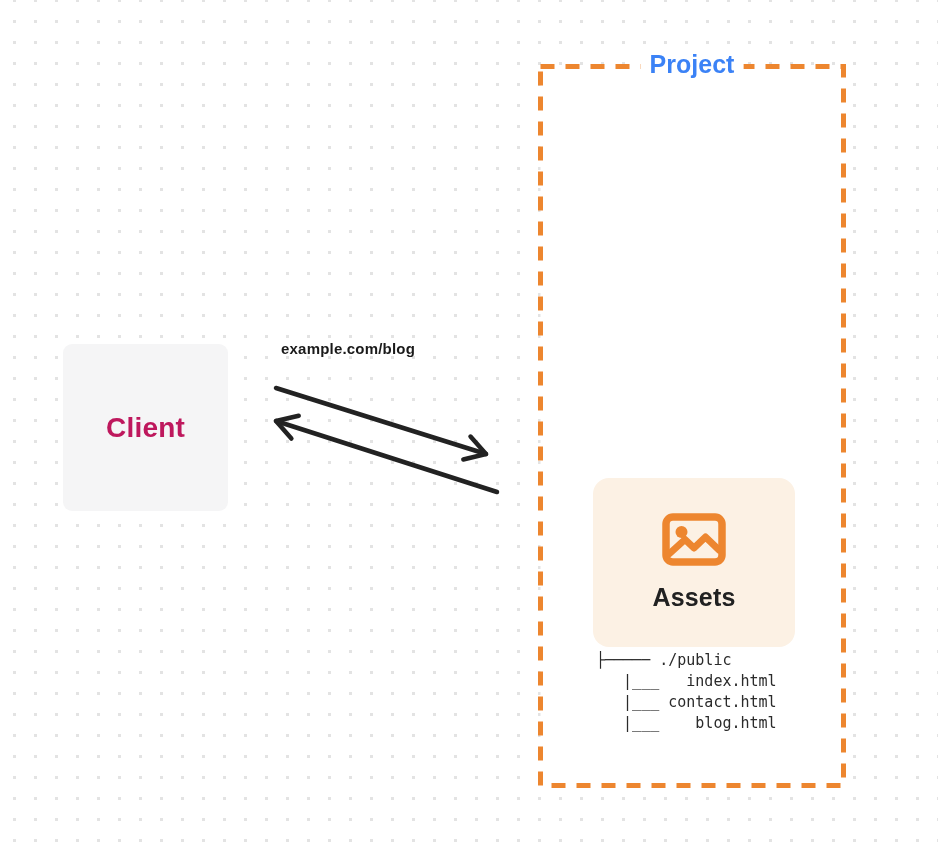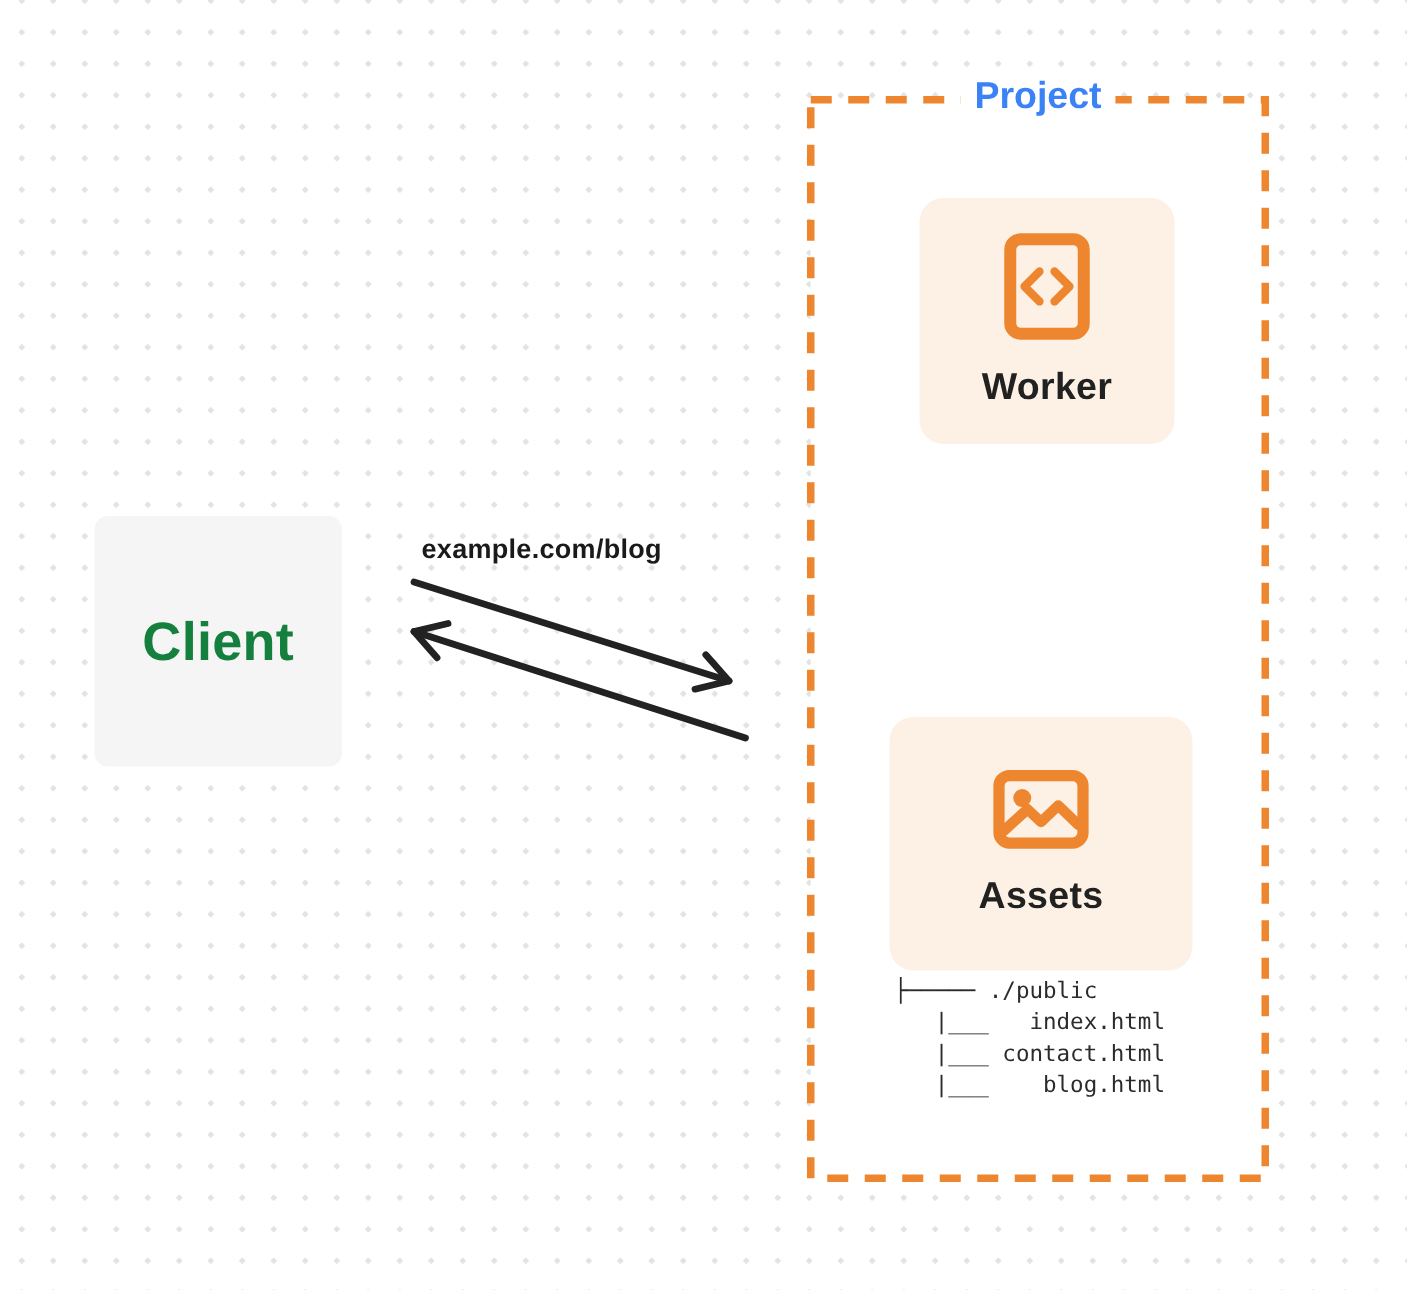--- a/index.html
+++ b/index.html
@@ -12,24 +12,24 @@
     background-size:21px 21px;
     background-position:4px -10px;
     font-family:"Liberation Sans","DejaVu Sans",sans-serif;
   }
   .arrows{position:absolute;left:0;top:0;width:938px;height:860px;pointer-events:none;}
   .client-box{
     position:absolute;left:63px;top:344px;width:165px;height:167px;
     background:#f5f5f6;border-radius:9px;
     display:flex;align-items:center;justify-content:center;
   }
-  .client-box span{font-size:36px;font-weight:700;color:#15803d;letter-spacing:.2px;}
+  .client-box span{font-size:28px;font-weight:700;color:#be185d;letter-spacing:.2px;}
   .request-label{
-    position:absolute;left:281px;top:356px;
-    font-size:18px;font-weight:700;color:#1a1a1a;letter-spacing:.2px;
+    position:absolute;left:281px;top:340px;
+    font-size:15px;font-weight:700;color:#1a1a1a;letter-spacing:.2px;
   }
   .project-box{position:absolute;left:538px;top:64px;width:308px;height:724px;}
   .project-border{position:absolute;left:0;top:0;}
   .project-label{
     position:absolute;top:-14px;left:50%;transform:translateX(-50%);
     background:#ffffff;padding:0 9px;
     font-size:25px;font-weight:700;color:#3b82f6;line-height:28px;white-space:nowrap;
   }
   .card{
     position:absolute;background:#fcf1e4;border-radius:16px;
@@ -66,28 +66,20 @@
   <div class="request-label">example.com/blog</div>
 
   <div class="project-box">
 
     <svg class="project-border" width="308" height="724" viewBox="0 0 308 724">
       <rect x="2.5" y="2.5" width="303" height="719" fill="#ffffff" stroke="#ed862f" stroke-width="5" stroke-dasharray="14 11"></rect>
     </svg>
 
     <div class="project-label">Project</div>
 
-    <div class="card worker-card">
-      <svg width="58" height="72" viewBox="0 0 58 72">
-        <rect x="4.5" y="4.5" width="49" height="63" rx="7" fill="none" stroke="#ed862f" stroke-width="8"></rect>
-        <path d="M24,26 L14,36 L24,46" fill="none" stroke="#ed862f" stroke-width="5.5" stroke-linecap="round" stroke-linejoin="round"></path>
-        <path d="M34,26 L44,36 L34,46" fill="none" stroke="#ed862f" stroke-width="5.5" stroke-linecap="round" stroke-linejoin="round"></path>
-      </svg>
-      <div class="card-label">Worker</div>
-    </div>
 
     <div class="card assets-card">
       <svg width="64" height="53" viewBox="0 0 64 53">
         <polyline points="7,41 23,26.5 32,35 43.5,24 57,37" fill="none" stroke="#ed862f" stroke-width="7" stroke-linecap="round" stroke-linejoin="round"></polyline>
         <circle cx="19.5" cy="19" r="6" fill="#ed862f"></circle>
         <rect x="4" y="4" width="56" height="45" rx="7" fill="none" stroke="#ed862f" stroke-width="7.5"></rect>
       </svg>
       <div class="card-label">Assets</div>
     </div>
 

